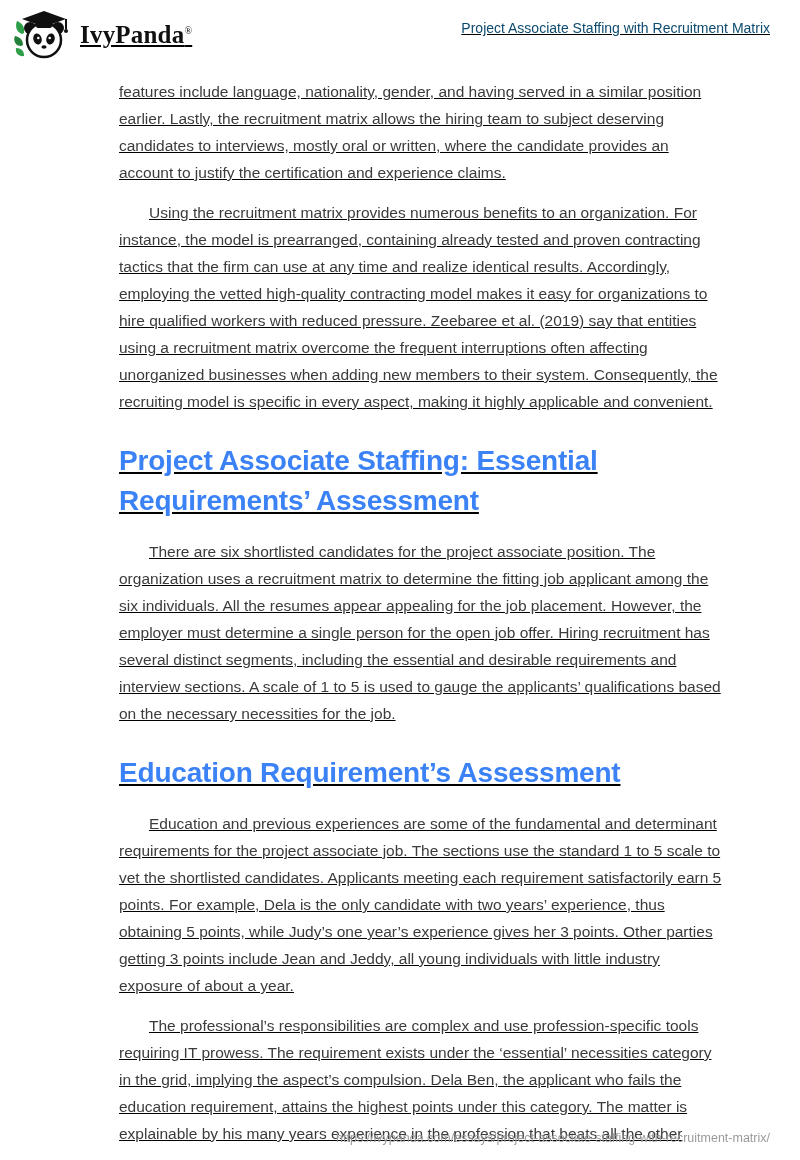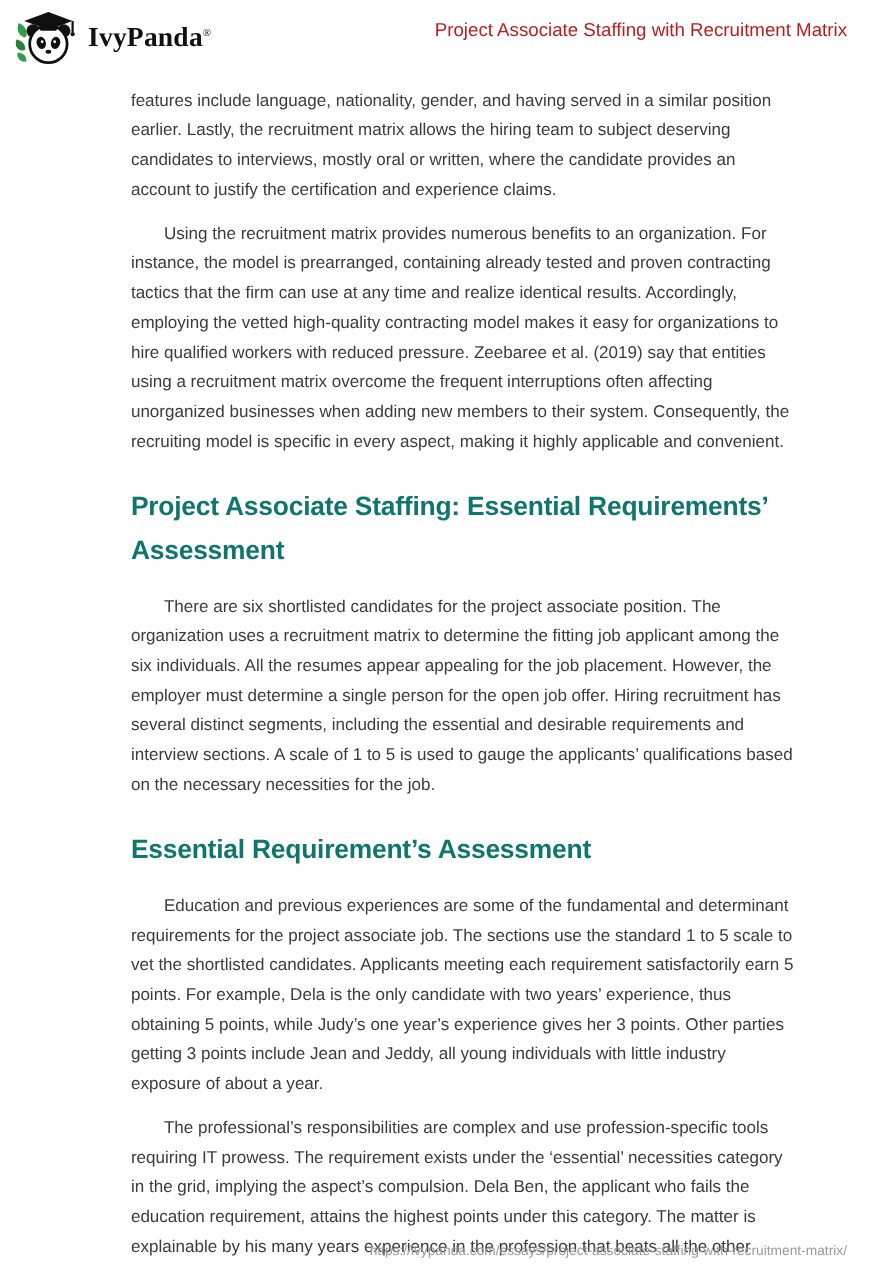--- a/index.html
+++ b/index.html
@@ -4,20 +4,21 @@
 <style>
   * { box-sizing: border-box; }
   html, body { margin: 0; padding: 0; background: #ffffff; }
   .page {
     position: relative;
     width: 800px;
     height: 1160px;
     background: #ffffff;
     font-family: "Liberation Sans", sans-serif;
     overflow: hidden;
+    text-decoration: underline;
   }
   .header {
     display: flex;
     align-items: center;
     justify-content: space-between;
     padding: 8px 30px 0 14px;
     height: 62px;
   }
   .brand {
     display: flex;
@@ -34,38 +35,38 @@
     font-size: 25px;
     letter-spacing: 0.2px;
     color: #101010;
   }
   .brand-text sup {
     font-size: 10px;
     font-weight: 400;
     vertical-align: super;
   }
   .doc-title {
-    color: #b91c1c;
-    font-size: 17px;
+    color: #0c4a6e;
+    font-size: 14px;
     margin-top: -14px;
     white-space: nowrap;
   }
   .content {
     padding: 16px 75px 0 119px;
     font-size: 15.5px;
     line-height: 27px;
     color: #3b3b3b;
   }
   .para { margin: 0 0 13px 0; }
   .para.indent { text-indent: 30px; }
   .heading {
-    font-size: 24px;
+    font-size: 28px;
     line-height: 40px;
     font-weight: 700;
-    color: #0f766e;
+    color: #3b82f6;
     letter-spacing: -0.2px;
     margin: 26px 0 17px 0;
   }
   .footer {
     position: absolute;
     right: 30px;
     bottom: 14px;
     text-align: center;
   }
   .footer-url {
@@ -104,21 +105,21 @@
       <span class="brand-text"><span>IvyPanda</span><sup>®</sup></span>
     </a>
     <div class="doc-title">Project Associate Staffing with Recruitment Matrix</div>
   </header>
 
   <main class="content">
     <p class="para">features include language, nationality, gender, and having served in a similar position earlier. Lastly, the recruitment matrix allows the hiring team to subject deserving candidates to interviews, mostly oral or written, where the candidate provides an account to justify the certification and experience claims.</p>
     <p class="para indent">Using the recruitment matrix provides numerous benefits to an organization. For instance, the model is prearranged, containing already tested and proven contracting tactics that the firm can use at any time and realize identical results. Accordingly, employing the vetted high-quality contracting model makes it easy for organizations to hire qualified workers with reduced pressure. Zeebaree et al. (2019) say that entities using a recruitment matrix overcome the frequent interruptions often affecting unorganized businesses when adding new members to their system. Consequently, the recruiting model is specific in every aspect, making it highly applicable and convenient.</p>
     <h2 class="heading">Project Associate Staffing: Essential Requirements’ Assessment</h2>
     <p class="para indent">There are six shortlisted candidates for the project associate position. The organization uses a recruitment matrix to determine the fitting job applicant among the six individuals. All the resumes appear appealing for the job placement. However, the employer must determine a single person for the open job offer. Hiring recruitment has several distinct segments, including the essential and desirable requirements and interview sections. A scale of 1 to 5 is used to gauge the applicants’ qualifications based on the necessary necessities for the job.</p>
-    <h2 class="heading">Essential Requirement’s Assessment</h2>
+    <h2 class="heading">Education Requirement’s Assessment</h2>
     <p class="para indent">Education and previous experiences are some of the fundamental and determinant requirements for the project associate job. The sections use the standard 1 to 5 scale to vet the shortlisted candidates. Applicants meeting each requirement satisfactorily earn 5 points. For example, Dela is the only candidate with two years’ experience, thus obtaining 5 points, while Judy’s one year’s experience gives her 3 points. Other parties getting 3 points include Jean and Jeddy, all young individuals with little industry exposure of about a year.</p>
     <p class="para indent">The professional’s responsibilities are complex and use profession-specific tools requiring IT prowess. The requirement exists under the ‘essential’ necessities category in the grid, implying the aspect’s compulsion. Dela Ben, the applicant who fails the education requirement, attains the highest points under this category. The matter is explainable by his many years experience in the profession that beats all the other</p>
   </main>
 
   <footer class="footer">
     <a class="footer-url">https://ivypanda.com/essays/project-associate-staffing-with-recruitment-matrix/</a>
   </footer>
 
 </div>
 

